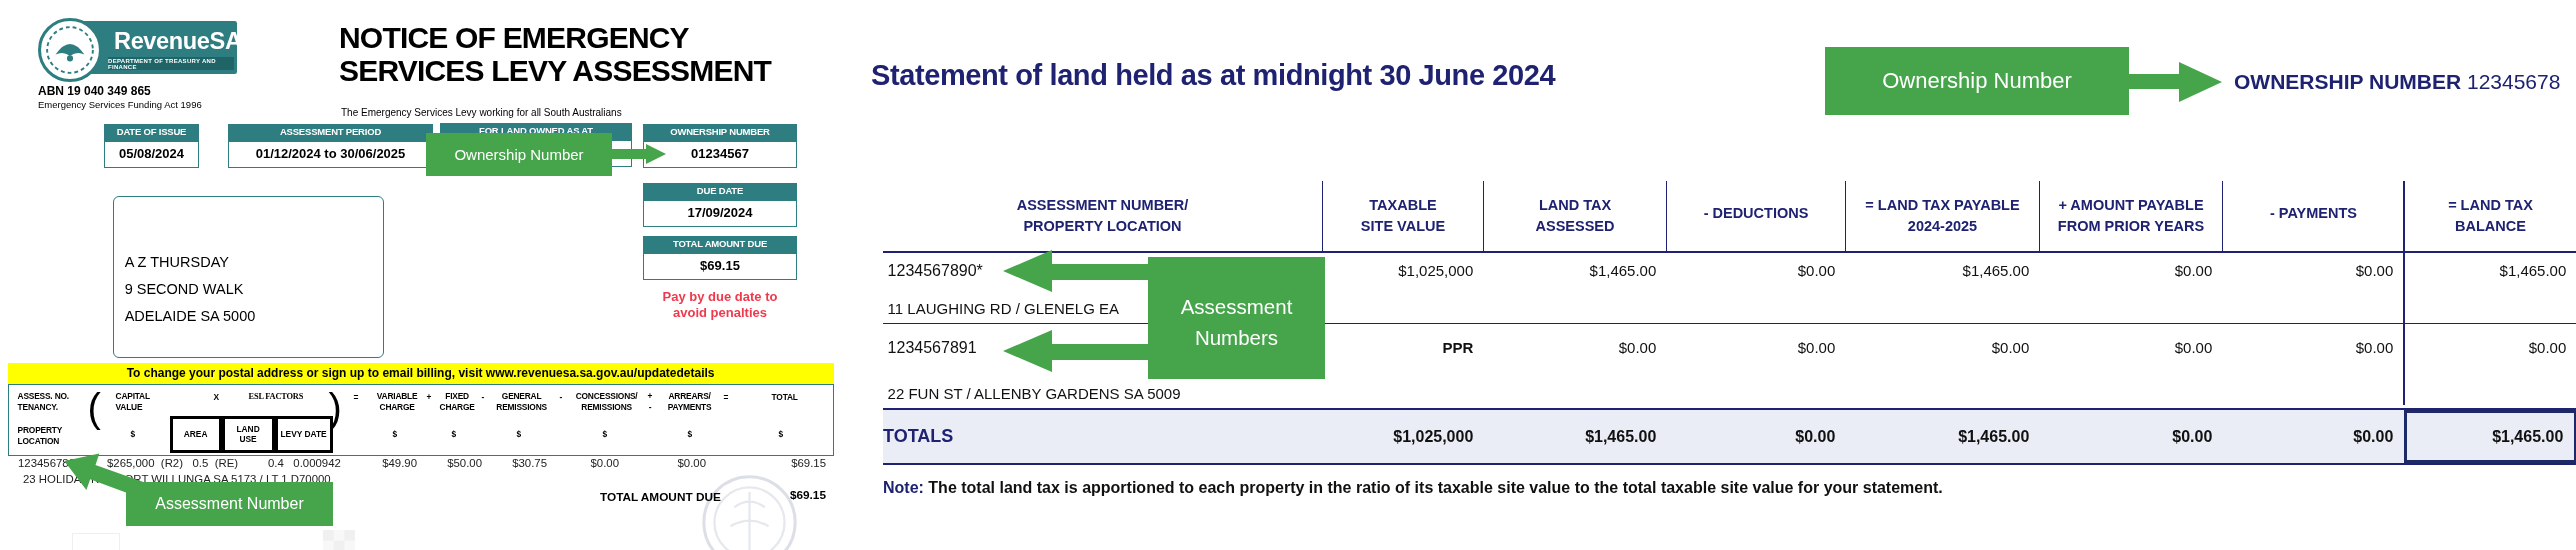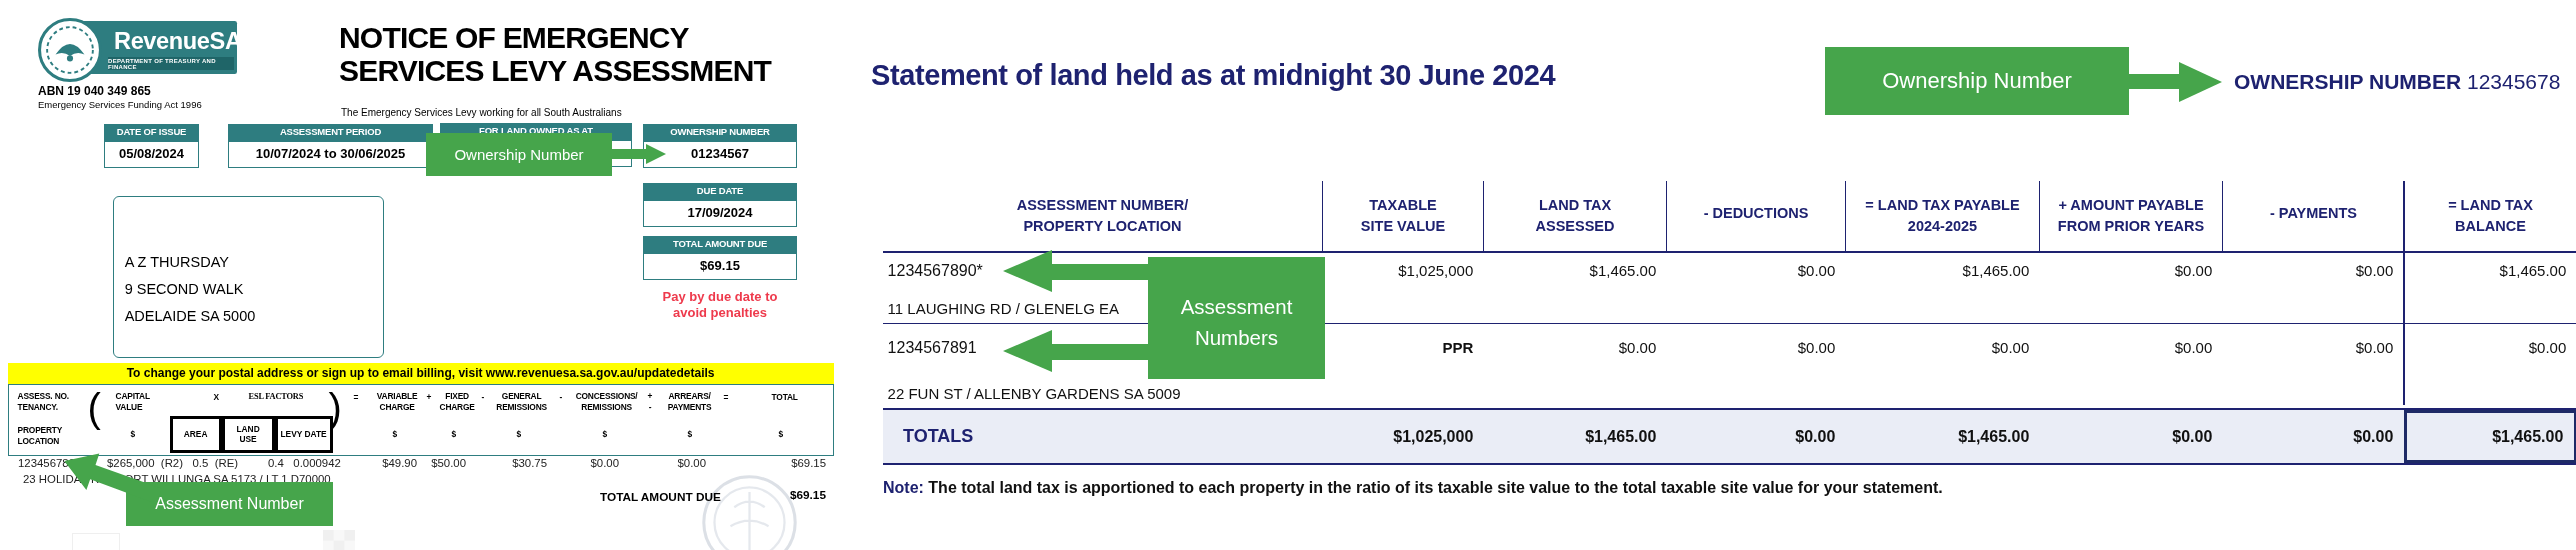--- a/index.html
+++ b/index.html
@@ -62,21 +62,21 @@
   .sh.sep{border-right:1.5px solid var(--navy);}
   .srow1{border-bottom:1.5px solid var(--navy);}
   .scell{font-size:15px;color:#111;text-align:right;padding:9px 10.7px 0 0;box-sizing:border-box;}
   .srow2 .scell{padding-top:15px;}
   .scol1{text-align:left;padding-left:4.6px;display:flex;flex-direction:column;justify-content:space-between;box-sizing:border-box;}
   .snum{font-size:16px;color:#111;padding-top:9px;}
   .srow2 .snum{padding-top:15px;}
   .saddr{font-size:15px;color:#111;padding-bottom:6px;}
   .bold{font-weight:700;}
   .totals{height:53px;background:var(--totbg);border-top:2.3px solid var(--navy);border-bottom:2.3px solid var(--navy);}
-  .totlabel{font-size:18px;font-weight:700;color:var(--navy);display:flex;align-items:center;padding-left:20px;}
+  .totlabel{font-size:18px;font-weight:700;color:var(--navy);display:flex;align-items:center;padding-left:0;}
   .totcell{display:flex;align-items:center;justify-content:flex-end;font-weight:700;font-size:16px;
            padding-right:10.7px;color:#111;box-sizing:border-box;}
   .totbox{border:3.8px solid var(--navy-deep);}
   .vline{position:absolute;left:1520px;top:0;width:1.5px;height:224px;background:var(--navy);}
   .note{font-size:16px;font-weight:700;color:#111;white-space:nowrap;}
   .note .nlbl{color:var(--navy);}
   .wm{opacity:.6;}
 </style>
 </head>
 <body>
@@ -105,21 +105,21 @@
       <div>SERVICES LEVY ASSESSMENT</div>
     </div>
     <div class="ab nsub" style="left:341px;top:107px;">The Emergency Services Levy working for all South Australians</div>
 
     <div class="ab" style="left:104px;top:124px;width:95px;">
       <div class="tl">DATE OF ISSUE</div>
       <div class="vb">05/08/2024</div>
     </div>
     <div class="ab" style="left:228px;top:124px;width:205px;">
       <div class="tl">ASSESSMENT PERIOD</div>
-      <div class="vb">10/07/2024 to 30/06/2025</div>
+      <div class="vb">01/12/2024 to 30/06/2025</div>
     </div>
     <div class="ab" style="left:440px;top:123px;width:192px;">
       <div class="tl">FOR LAND OWNED AS AT</div>
       <div class="vb"></div>
     </div>
     <div class="ab" style="left:643px;top:124px;width:154px;">
       <div class="tl">OWNERSHIP NUMBER</div>
       <div class="vb">01234567</div>
     </div>
 
@@ -212,21 +212,21 @@
       <div class="hsm" style="left:508px;top:44px;">$</div>
       <div class="hsm" style="left:594px;top:44px;">$</div>
       <div class="hsm" style="left:679px;top:44px;">$</div>
       <div class="hsm" style="left:770px;top:44px;">$</div>
     </div>
 
     <div class="drow" style="left:18px;top:457px;">123456789</div>
     <div class="drow" style="left:107px;top:457px;">$265,000  (R2)   0.5  (RE)</div>
     <div class="drow" style="left:268px;top:457px;">0.4   0.000942</div>
     <div class="drow r" style="left:352px;top:457px;width:65px;">$49.90</div>
-    <div class="drow r" style="left:416px;top:457px;width:50px;">$50.00</div>
+    <div class="drow r" style="left:432px;top:457px;width:50px;">$50.00</div>
     <div class="drow r" style="left:486px;top:457px;width:61px;">$30.75</div>
     <div class="drow r" style="left:569px;top:457px;width:50px;">$0.00</div>
     <div class="drow r" style="left:656px;top:457px;width:50px;">$0.00</div>
     <div class="drow r" style="left:767px;top:457px;width:59px;">$69.15</div>
     <div class="drow" style="left:23px;top:473px;">23 HOLIDAY RD / PORT WILLUNGA SA 5173 / LT 1 D70000</div>
 
     <div class="ab totline" style="left:600px;top:490px;z-index:2;">TOTAL AMOUNT DUE</div>
     <div class="ab totline" style="left:767px;top:488px;width:59px;text-align:right;z-index:2;">$69.15</div>
 
     <div class="ab gb" style="left:126px;top:482px;width:207px;height:44px;font-size:16px;">Assessment Number</div>

